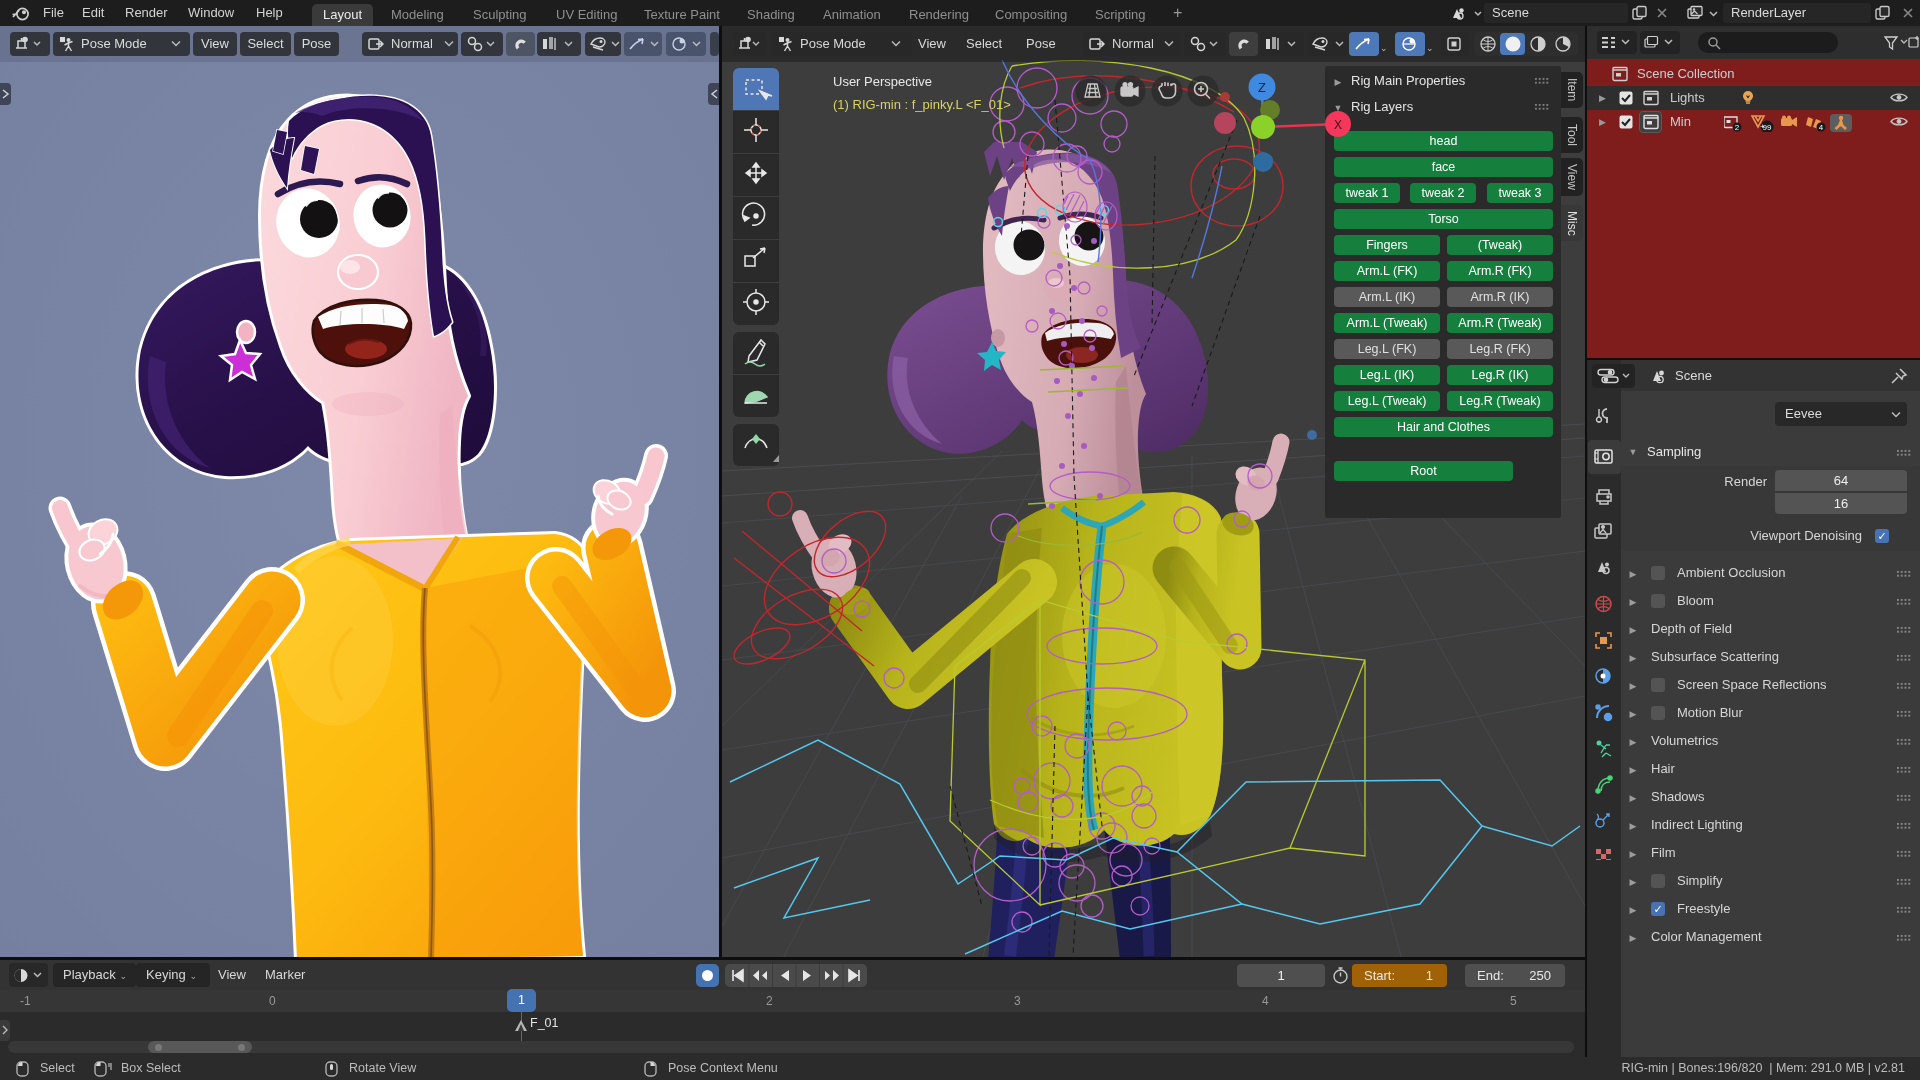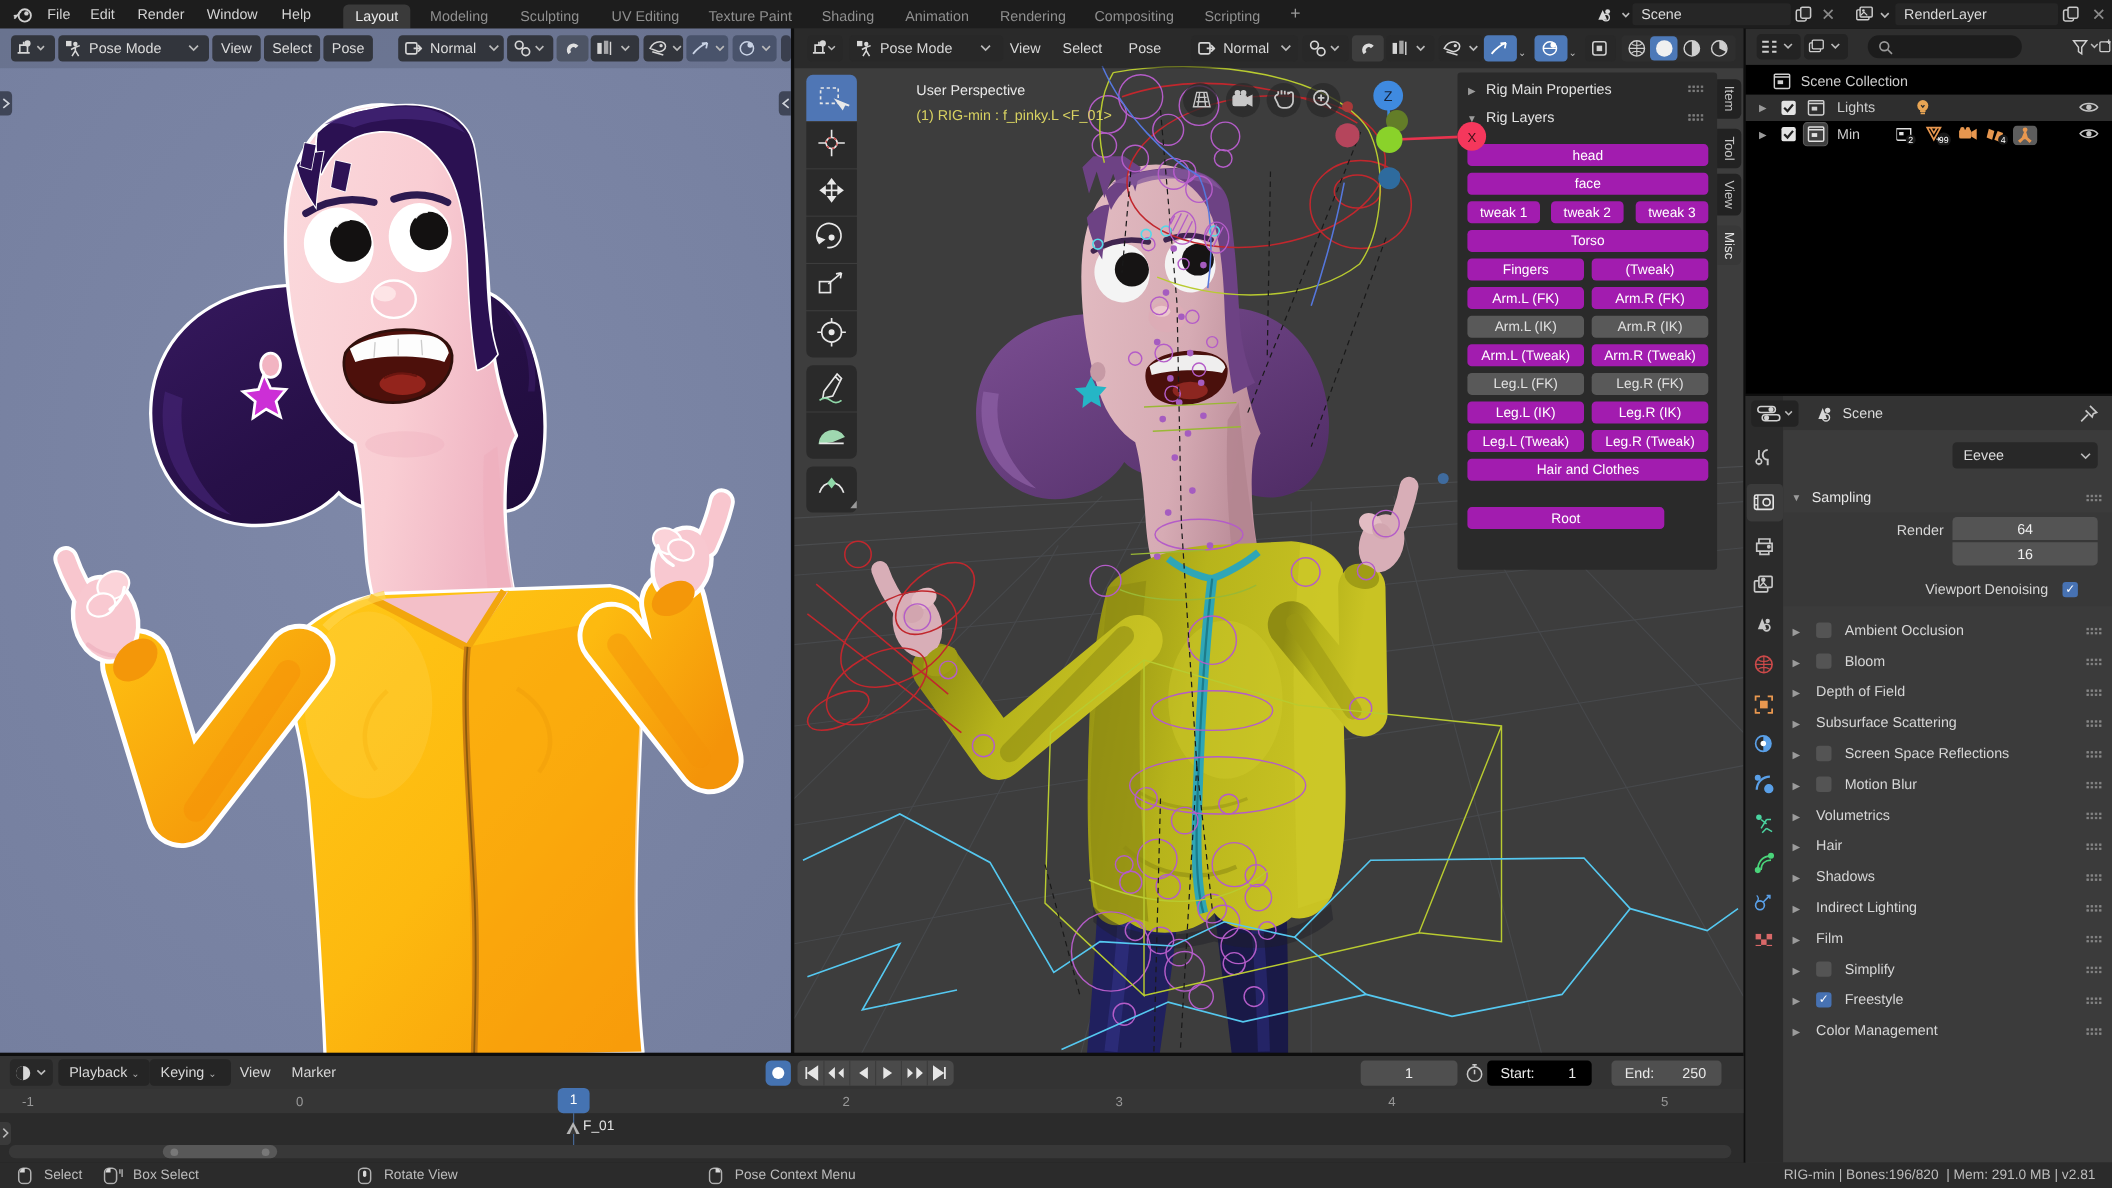--- a/index.html
+++ b/index.html
@@ -14,26 +14,26 @@
 .idb { position:absolute; top:3px; height:20px; background:#262626; border-radius:3px; }
 .hbtn { position:absolute; background:#32353c; border-radius:4px; color:#dcdcdc; font-size:13px; line-height:24px; text-align:center; }
 .mbtn { position:absolute; background:#282828; border-radius:4px; color:#d8d8d8; font-size:13px; line-height:24px; text-align:center; }
 .mtxt { position:absolute; color:#d8d8d8; font-size:13px; line-height:24px; }
 #vleft { position:absolute; left:0; top:26px; width:719px; height:934px; background:#7b85a5; overflow:hidden; }
 #vmid { position:absolute; left:722px; top:26px; width:863px; height:934px; background:#3d3d3d; overflow:hidden; }
 .vsep { position:absolute; background:#0e0e0e; }
 #npanel { position:absolute; left:603px; top:40px; width:236px; height:452px; background:rgba(41,41,41,0.97); border-radius:3px; }
 .nhead { position:absolute; left:0; width:236px; height:26px; color:#e4e4e4; font-size:13px; line-height:26px; }
 .nbtn { position:absolute; height:20px; border-radius:4px; font-size:12.5px; color:#fff; text-align:center; line-height:20px; }
-.nblue { background:#a21caf; }
+.nblue { background:#15803d; }
 .ngray { background:#595959; color:#e0e0e0; }
 .ntab { position:absolute; left:839px; width:22px; background:#222222; color:#c6c6c6; font-size:12px; border-radius:0 5px 5px 0; text-align:center; }
 .ntab div { writing-mode:vertical-rl; margin:0 auto; height:100%; display:flex; align-items:center; justify-content:center; }
 .ntab.on { background:#383838; color:#e2e2e2; }
-#outliner { position:absolute; left:1587px; top:26px; width:333px; height:332px; background:#000000; }
+#outliner { position:absolute; left:1587px; top:26px; width:333px; height:332px; background:#7f1d1d; }
 #outliner .hdr { position:absolute; left:0; top:0; width:333px; height:33px; background:#2e2e2e; }
 .orow { position:absolute; left:0; width:333px; height:24px; font-size:13px; color:#cccccc; line-height:24px; }
 #props { position:absolute; left:1587px; top:360px; width:333px; height:697px; background:#3b3b3b; }
 #ptabs { position:absolute; left:0; top:0; width:34px; height:697px; background:#2b2b2b; }
 #pbread { position:absolute; left:34px; top:0; width:299px; height:31px; background:#333333; }
 .prow { position:absolute; left:34px; width:299px; font-size:13px; color:#d6d6d6; height:28px; line-height:28px; }
 .parr { position:absolute; font-size:9px; color:#9b9b9b; width:24px; text-align:center; top:1px; }
 .pgrip { position:absolute; right:9px; top:11px; width:15px; height:7px; opacity:0.5; background-image:radial-gradient(circle, #d0d0d0 1px, transparent 1.3px); background-size:3.8px 3.8px; }
 .pchk { position:absolute; width:14px; height:14px; background:#545454; border-radius:3px; top:7px; }
 .pchk.on { background:#4772b3; }
@@ -1073,21 +1073,21 @@
         <path d="M78 6 l8 5.5 -8 5.5 Z"></path>
         <path d="M100 7 l5 4.5 -5 4.5 Z M108 6 l6 5.5 -6 5.5 Z"></path>
         <path d="M124 6 l8 5.5 -8 5.5 Z M134 6 v11" stroke="#e6e6e6" stroke-width="1.6"></path>
       </g>
     </svg>
     <div class="abs" style="left:1237px;top:4px;width:88px;height:23px;background:#4f4f4f;border-radius:4px;color:#f0f0f0;font-size:13px;line-height:23px;text-align:center">1</div>
     <svg class="abs" style="left:1332px;top:7px" width="17" height="17" viewBox="0 0 17 17">
         <circle cx="8.5" cy="9.5" r="6.5" fill="none" stroke="#c8c8c8" stroke-width="1.4"></circle>
         <path d="M8.5 9.5 V5.5 M6.5 1 h4 M8.5 1 v2" stroke="#c8c8c8" stroke-width="1.4"></path>
       </svg>
-    <div class="abs" style="left:1352px;top:4px;width:95px;height:23px;background:#000000;border-radius:4px;color:#e8e8e8;font-size:13px;line-height:23px"><span style="margin-left:12px">Start:</span><span style="float:right;margin-right:14px">1</span></div>
+    <div class="abs" style="left:1352px;top:4px;width:95px;height:23px;background:#a16207;border-radius:4px;color:#e8e8e8;font-size:13px;line-height:23px"><span style="margin-left:12px">Start:</span><span style="float:right;margin-right:14px">1</span></div>
     <div class="abs" style="left:1465px;top:4px;width:100px;height:23px;background:#4f4f4f;border-radius:4px;color:#e8e8e8;font-size:13px;line-height:23px"><span style="margin-left:12px">End:</span><span style="float:right;margin-right:14px">250</span></div>
     <div id="tlruler"></div>
     <div class="tlnum" style="left:20px">-1</div>
     <div class="tlnum" style="left:269px">0</div>
     <div class="tlnum" style="left:766px">2</div>
     <div class="tlnum" style="left:1014px">3</div>
     <div class="tlnum" style="left:1262px">4</div>
     <div class="tlnum" style="left:1510px">5</div>
     <div class="abs" style="left:521px;top:52px;width:1px;height:40px;background:#4a6ea0"></div>
     <div class="abs" style="left:507px;top:29px;width:29px;height:23px;background:#4573b2;border-radius:5px;color:#fff;font-size:12.5px;line-height:23px;text-align:center">1</div>

